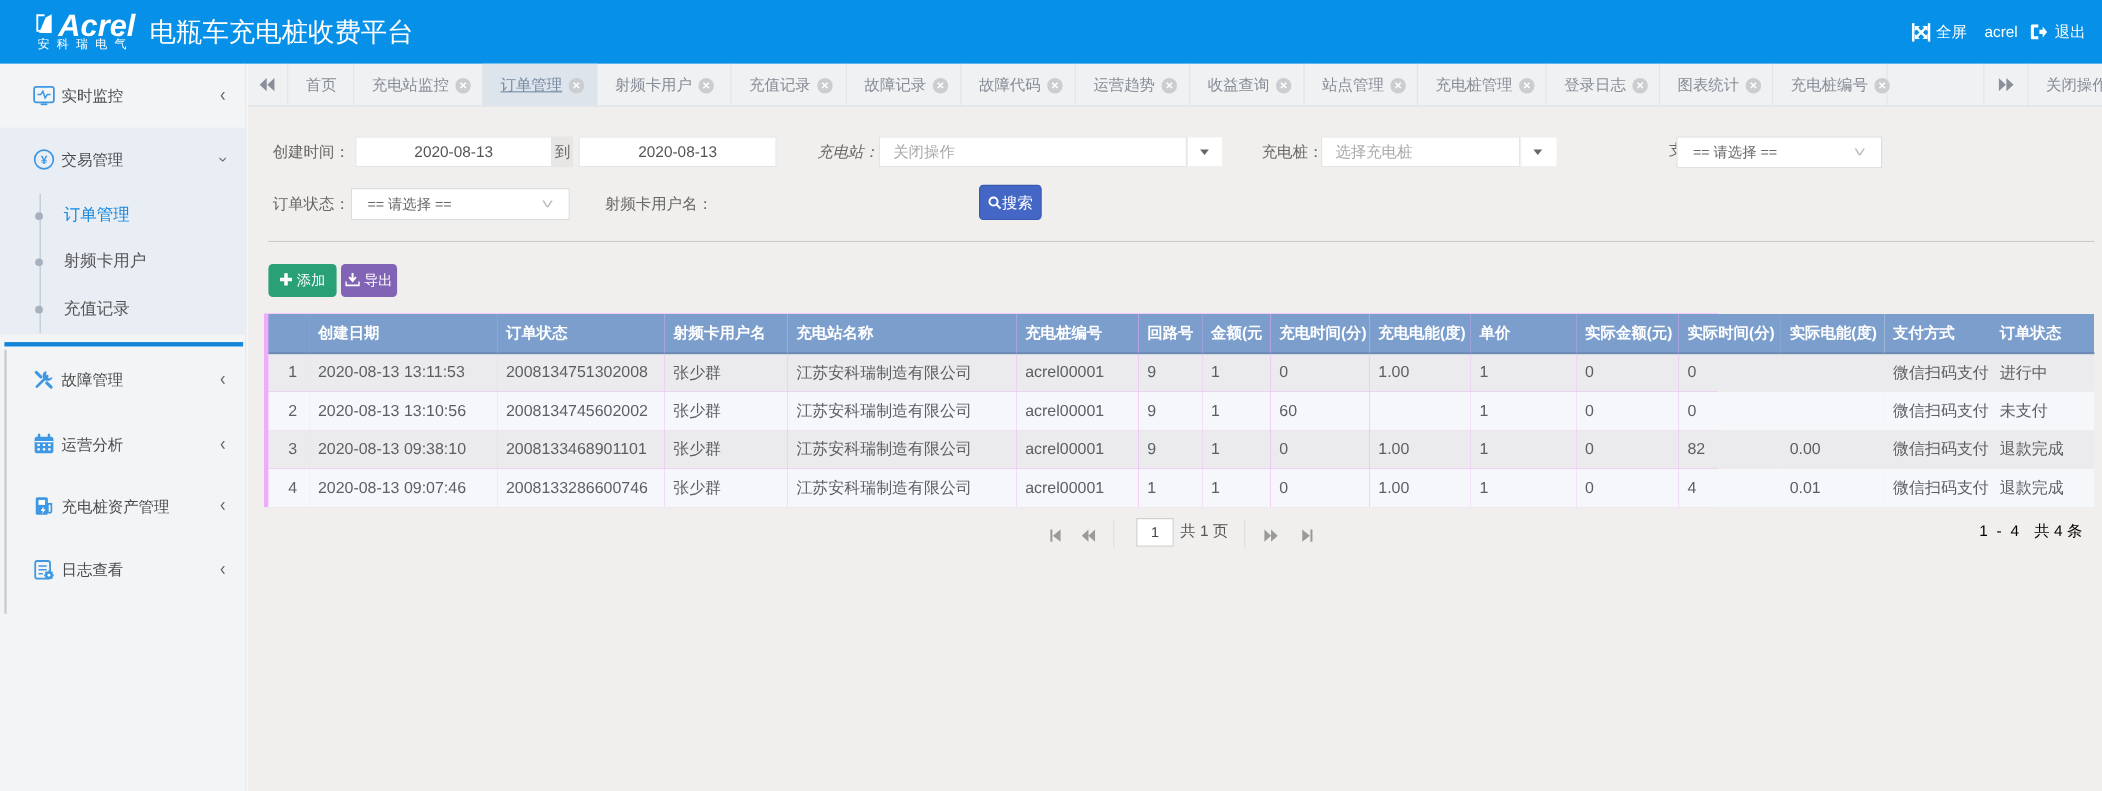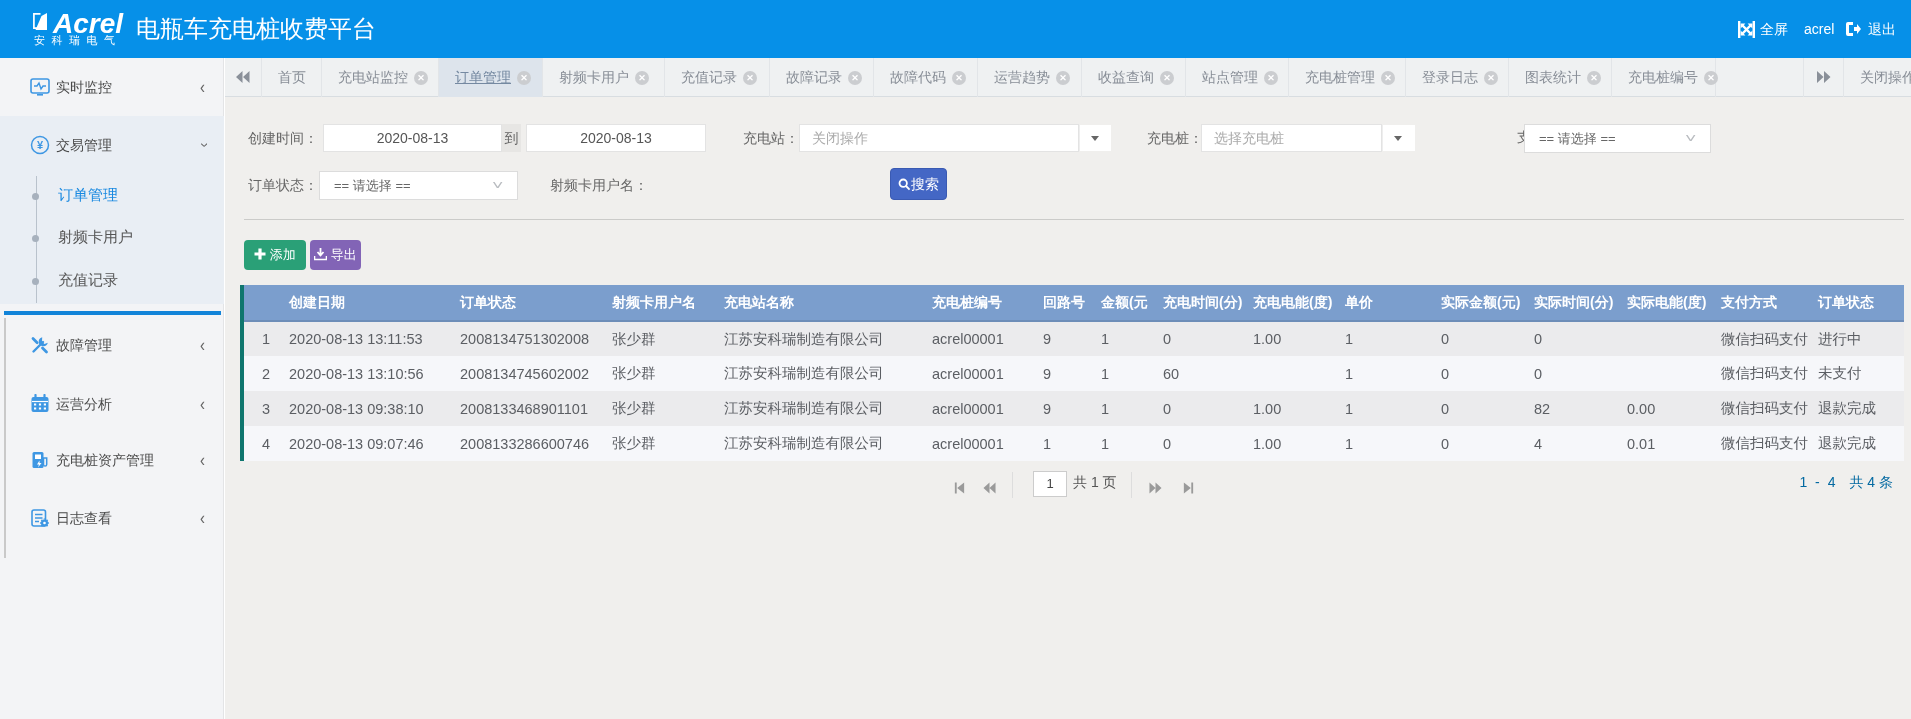--- a/index.html
+++ b/index.html
@@ -30,21 +30,21 @@
 .xc{display:inline-block;width:14px;height:14px;border-radius:50%;background:#cbcdd0;color:#fff;font-size:9px;line-height:14px;text-align:center;vertical-align:1px;margin-left:6px;font-weight:bold;}
 .tabact{background:#dde4ec;color:#7589a1;text-decoration:underline;}
 
 #content{position:absolute;left:225px;top:97px;width:1686px;height:622px;background:#f0efed;}
 .flabel{position:absolute;color:#666;font-size:14px;height:28px;line-height:28px;}
 .finput{position:absolute;background:#fff;border:1px solid #e3e3e3;height:28px;line-height:26px;font-size:14px;color:#555;}
 .fsel{position:absolute;background:#fff;border:1px solid #dcdcdc;height:29px;line-height:27px;font-size:13px;color:#666;padding-left:14px;}
 .chev{position:absolute;color:#b9bcc0;font-size:13px;transform:scaleX(1.5);}
 .combtn{position:absolute;background:#fff;border-left:1px solid #eee;height:26px;}
 
-#grid{position:absolute;left:15px;top:188px;width:1322px;height:176px;background:#0f766e;}
+#grid{position:absolute;left:15px;top:188px;width:1322px;height:176px;background:#f0abfc;}
 table.g{border-collapse:collapse;table-layout:fixed;width:1660px;}
 table.g th{background:#7b9ecd;color:#fff;font-weight:bold;font-size:14px;height:36px;text-align:left;padding:0 0 0 8px;border-bottom:2px solid #6d8db8;white-space:nowrap;overflow:hidden;}
 table.g td{font-size:14.5px;color:#5b5e63;height:35px;padding:0 0 0 8px;white-space:nowrap;overflow:hidden;}
 tr.odd td{background:#ebebed;}
 tr.even td{background:#f6f7fa;}
 </style>
 </head>
 <body>
 <div id="hdr">
  <svg class="abs" style="left:31px;top:11px" width="22" height="22" viewBox="0 0 22 22">
@@ -176,21 +176,21 @@
       </svg></div>
     <div class="tab" style="left:1619px;width:67px;border-right:none;"><span class="tx">关闭操作</span></div>
   </div>
 
 <div id="content">
 
  <div class="flabel" style="left:23px;top:27px;">创建时间：</div>
  <div class="finput" style="left:98px;top:27px;width:179px;text-align:center;">2020-08-13</div>
  <div class="abs" style="left:277px;top:27px;width:19px;height:28px;background:#e7e6e4;color:#666;font-size:14px;text-align:center;line-height:28px;">到</div>
  <div class="finput" style="left:301px;top:27px;width:180px;text-align:center;">2020-08-13</div>
- <div class="flabel" style="left:518px;top:27px;">充电站：</div>
+ <div class="flabel" style="left:518px;top:27px;font-style:italic;">充电站：</div>
  <div class="finput" style="left:574px;top:27px;width:280px;color:#aaa;padding-left:12px;">关闭操作</div>
  <div class="combtn" style="left:854px;top:28px;width:32px;"></div>
  <div class="abs" style="left:866px;top:39px;width:0;height:0;border:4px solid transparent;border-top:5px solid #666;"></div>
  <div class="flabel" style="left:922px;top:27px;">充电桩：</div>
  <div class="finput" style="left:976px;top:27px;width:181px;color:#aaa;padding-left:12px;">选择充电桩</div>
  <div class="combtn" style="left:1157px;top:28px;width:33px;"></div>
  <div class="abs" style="left:1169px;top:39px;width:0;height:0;border:4px solid transparent;border-top:5px solid #666;"></div>
  <div class="flabel" style="left:1292px;top:27px;font-family:Liberation Serif, serif;">支付方式：</div>
  <div class="fsel" style="left:1299px;top:27px;width:187px;">== 请选择 ==</div>
  <div class="chev" style="left:1462px;top:27px;line-height:29px;">˅</div>
@@ -340,15 +340,15 @@
       <div class="abs" style="left:787px;top:11px;width:1px;height:26px;background:#ddd;"></div>
       <div class="abs" style="left:808px;top:10px;width:34px;height:26px;background:#fff;border:1px solid #ccc;text-align:center;line-height:24px;font-size:13px;color:#444;">1</div>
       <div class="abs" style="left:848px;top:13px;font-size:14px;color:#555;">共 1 页</div>
       <div class="abs" style="left:906px;top:11px;width:1px;height:26px;background:#ddd;"></div>
       <div class="abs" style="left:924px;top:17px;"><svg width="13" height="12" viewBox="0 0 14 12" style="vertical-align:middle">
           <path d="M0.5 0 L0.5 12 L7 6z M7 0 L7 12 L13.5 6z" fill="#9a9a9a"></path>
         </svg></div>
       <div class="abs" style="left:957px;top:17px;"><svg width="13" height="12" viewBox="0 0 14 12" style="vertical-align:middle">
           <path d="M10 0 h2 v12 h-2z M2 0 L2 12 L9.5 6z" fill="#9a9a9a"></path>
         </svg></div>
-      <div class="abs" style="right:18px;top:13px;font-size:14px;color:#0369a1;"><span style="letter-spacing:2px">1 - 4</span><span style="display:inline-block;width:12px"></span>共 4 条</div>
+      <div class="abs" style="right:18px;top:13px;font-size:14px;color:#000000;"><span style="letter-spacing:2px">1 - 4</span><span style="display:inline-block;width:12px"></span>共 4 条</div>
     </div>
 </div>
 
 </body></html>

